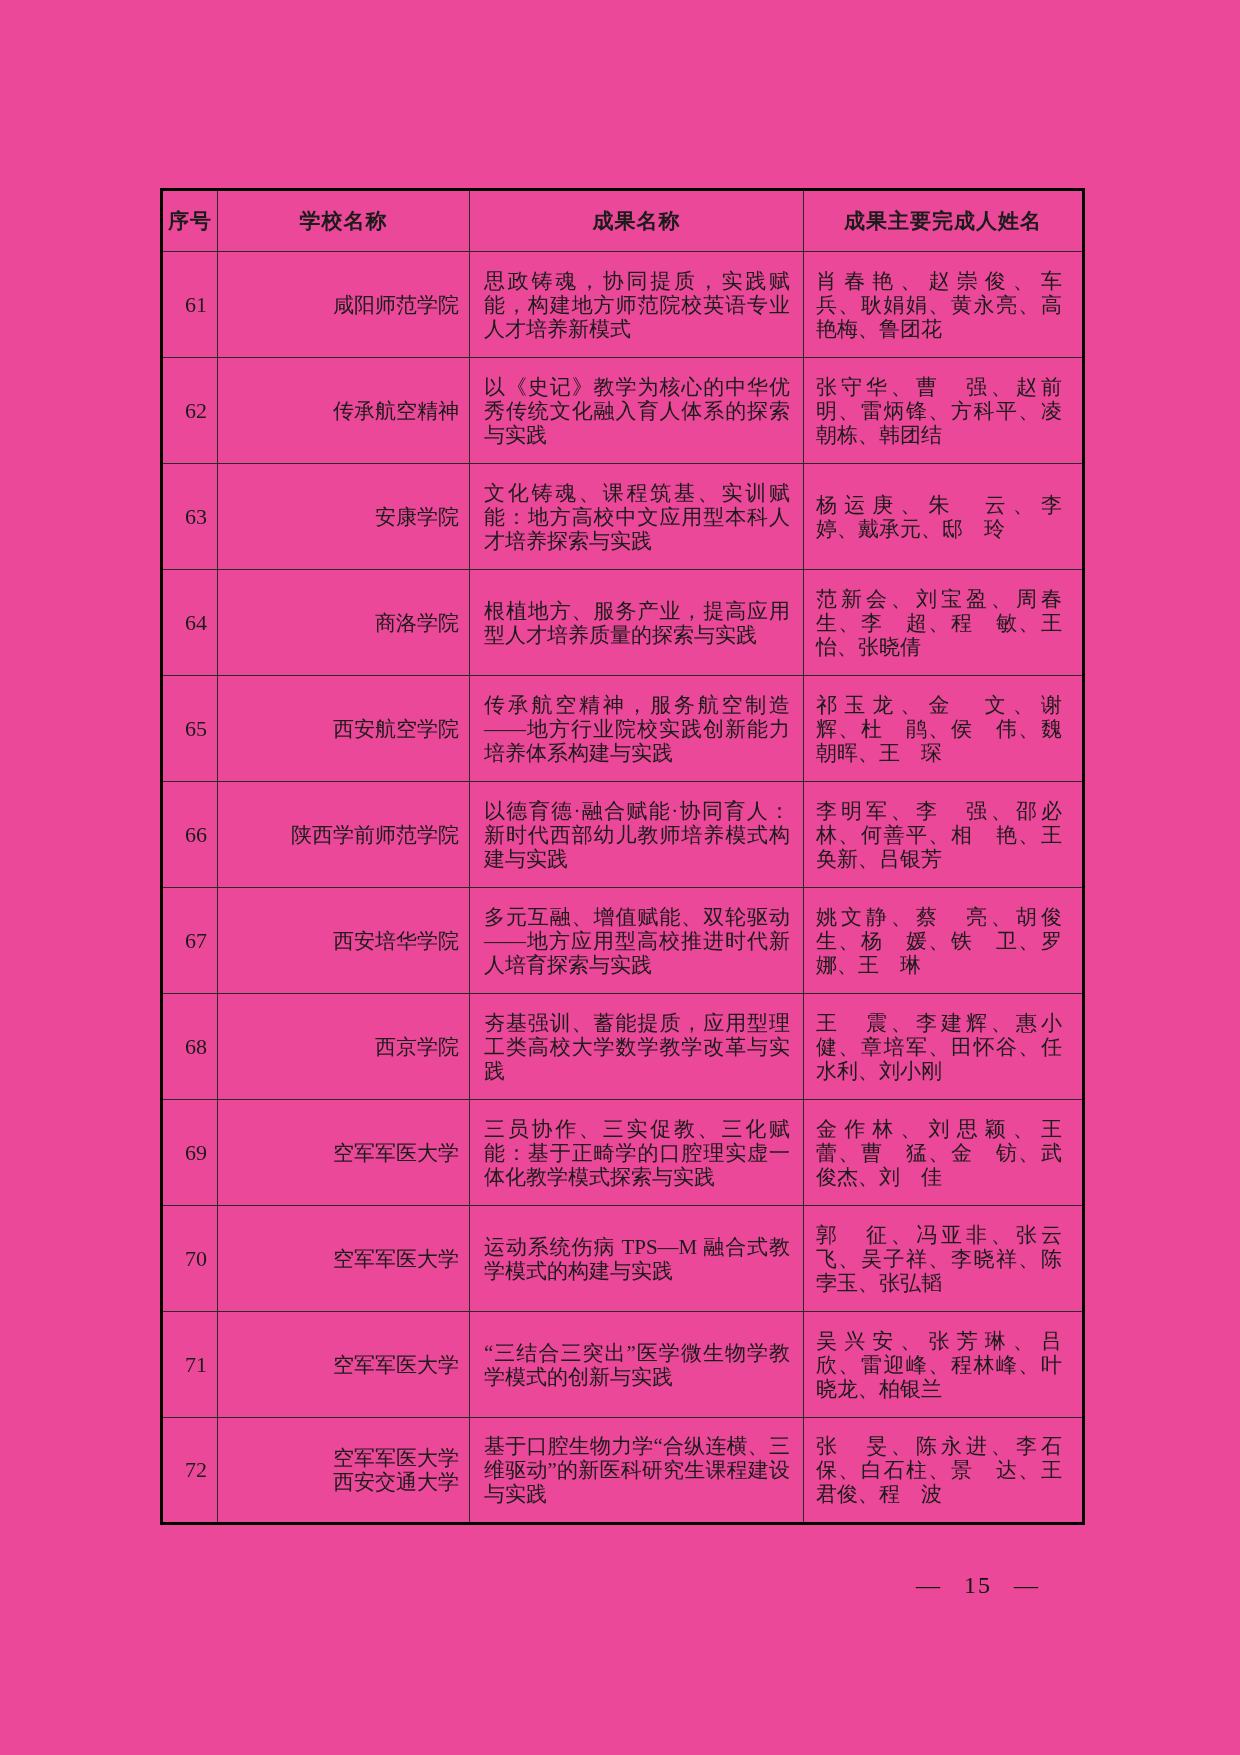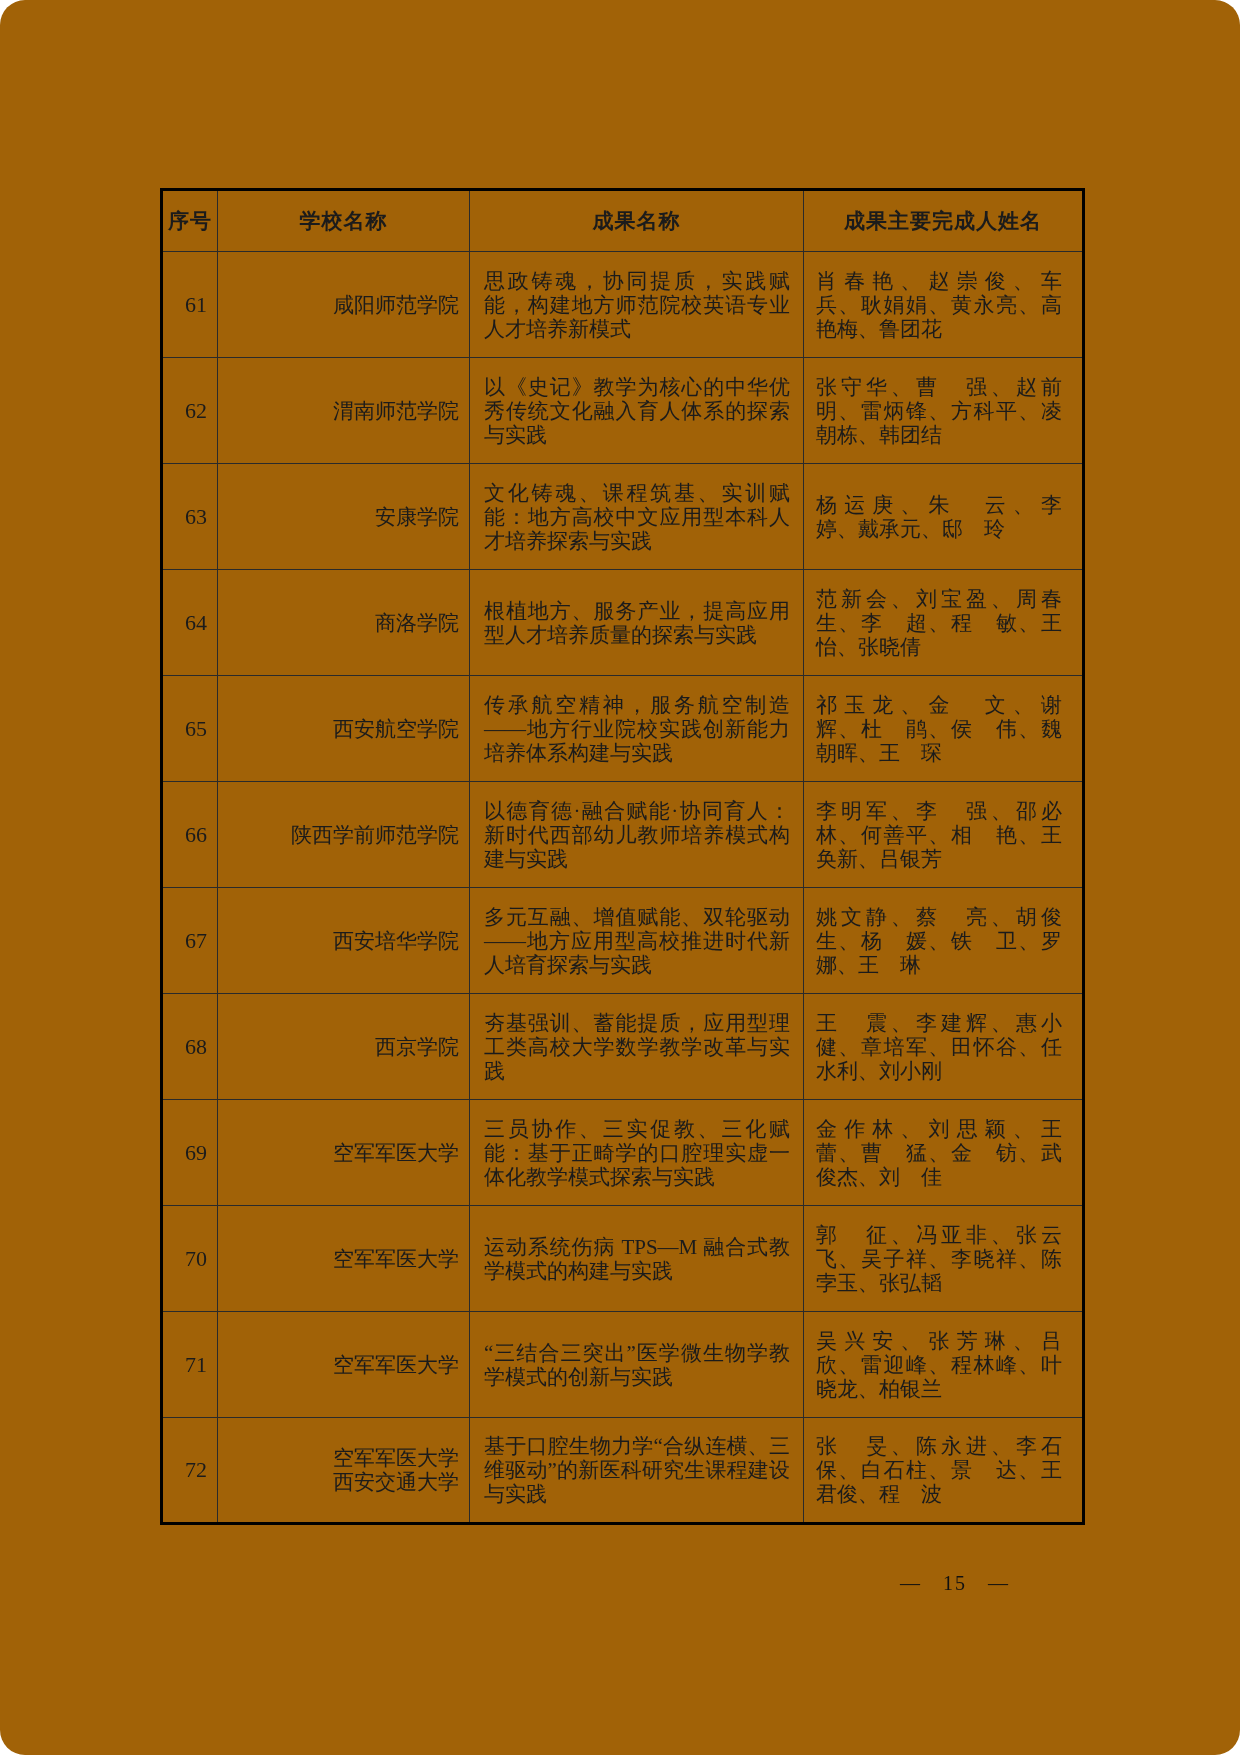--- a/index.html
+++ b/index.html
@@ -6,23 +6,22 @@
     margin: 0;
     padding: 0;
     background: #ffffff;
     font-family: "Liberation Serif", "DejaVu Serif", serif;
     color: #1b1b1b;
   }
   .page {
     position: relative;
     width: 1240px;
     height: 1755px;
-    background: #a16207;
+    background: #ec4899;
     overflow: hidden;
-    border-radius: 25px;
   }
   table.results {
     position: absolute;
     left: 160px;
     top: 188px;
     width: 922px;
     border-collapse: collapse;
     table-layout: fixed;
     border: 3px solid #000000;
   }
@@ -67,22 +66,22 @@
   td.contributors {
     text-align: justify;
     text-align-last: left;
     padding: 7px 20px 7px 12px;
   }
   .page-footer {
     position: absolute;
     top: 1572px;
     left: 900px;
     width: 140px;
-    text-align: left;
-    font-size: 20px;
+    text-align: right;
+    font-size: 24px;
     letter-spacing: 2px;
     word-spacing: 14px;
     color: #111111;
     font-family: "Liberation Serif", "DejaVu Serif", serif;
   }
 </style>
 </head>
 <body>
 
 <div class="page">
@@ -104,21 +103,21 @@
     </thead>
     <tbody>
     <tr>
       <td class="no">61</td>
       <td class="school">咸阳师范学院</td>
       <td class="achievement">思政铸魂，协同提质，实践赋能，构建地方师范院校英语专业人才培养新模式</td>
       <td class="contributors">肖春艳、赵崇俊、车　兵、耿娟娟、黄永亮、高艳梅、鲁团花</td>
     </tr>
         <tr>
       <td class="no">62</td>
-      <td class="school">渭南师范学院</td>
+      <td class="school">传承航空精神</td>
       <td class="achievement">以《史记》教学为核心的中华优秀传统文化融入育人体系的探索与实践</td>
       <td class="contributors">张守华、曹　强、赵前明、雷炳锋、方科平、凌朝栋、韩团结</td>
     </tr>
         <tr>
       <td class="no">63</td>
       <td class="school">安康学院</td>
       <td class="achievement">文化铸魂、课程筑基、实训赋能：地方高校中文应用型本科人才培养探索与实践</td>
       <td class="contributors">杨运庚、朱　云、李　婷、戴承元、邸　玲</td>
     </tr>
         <tr>

